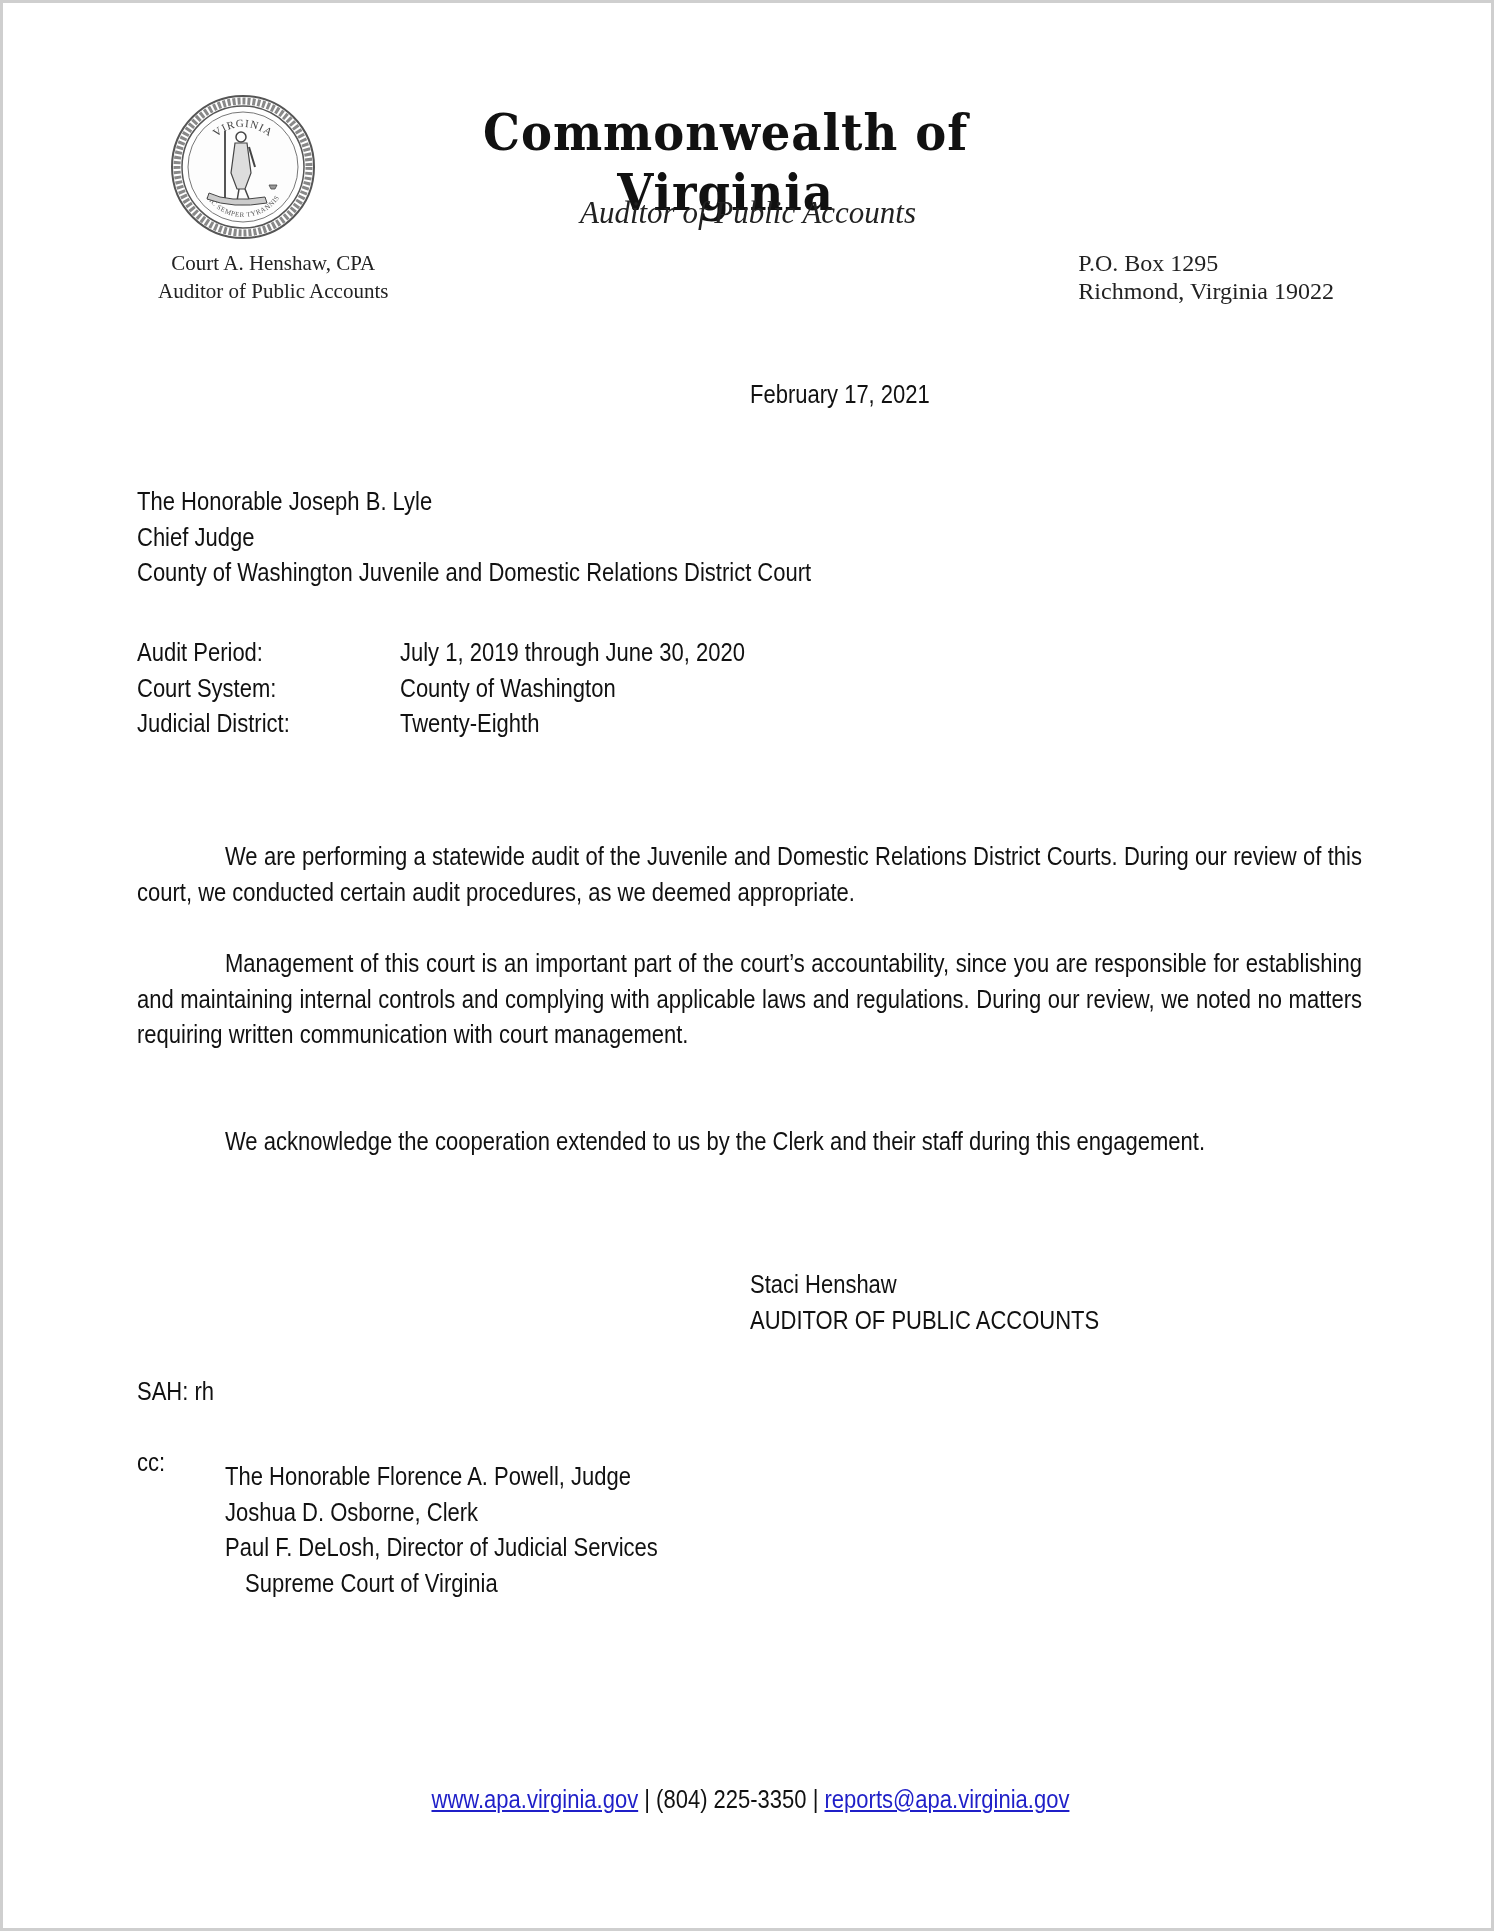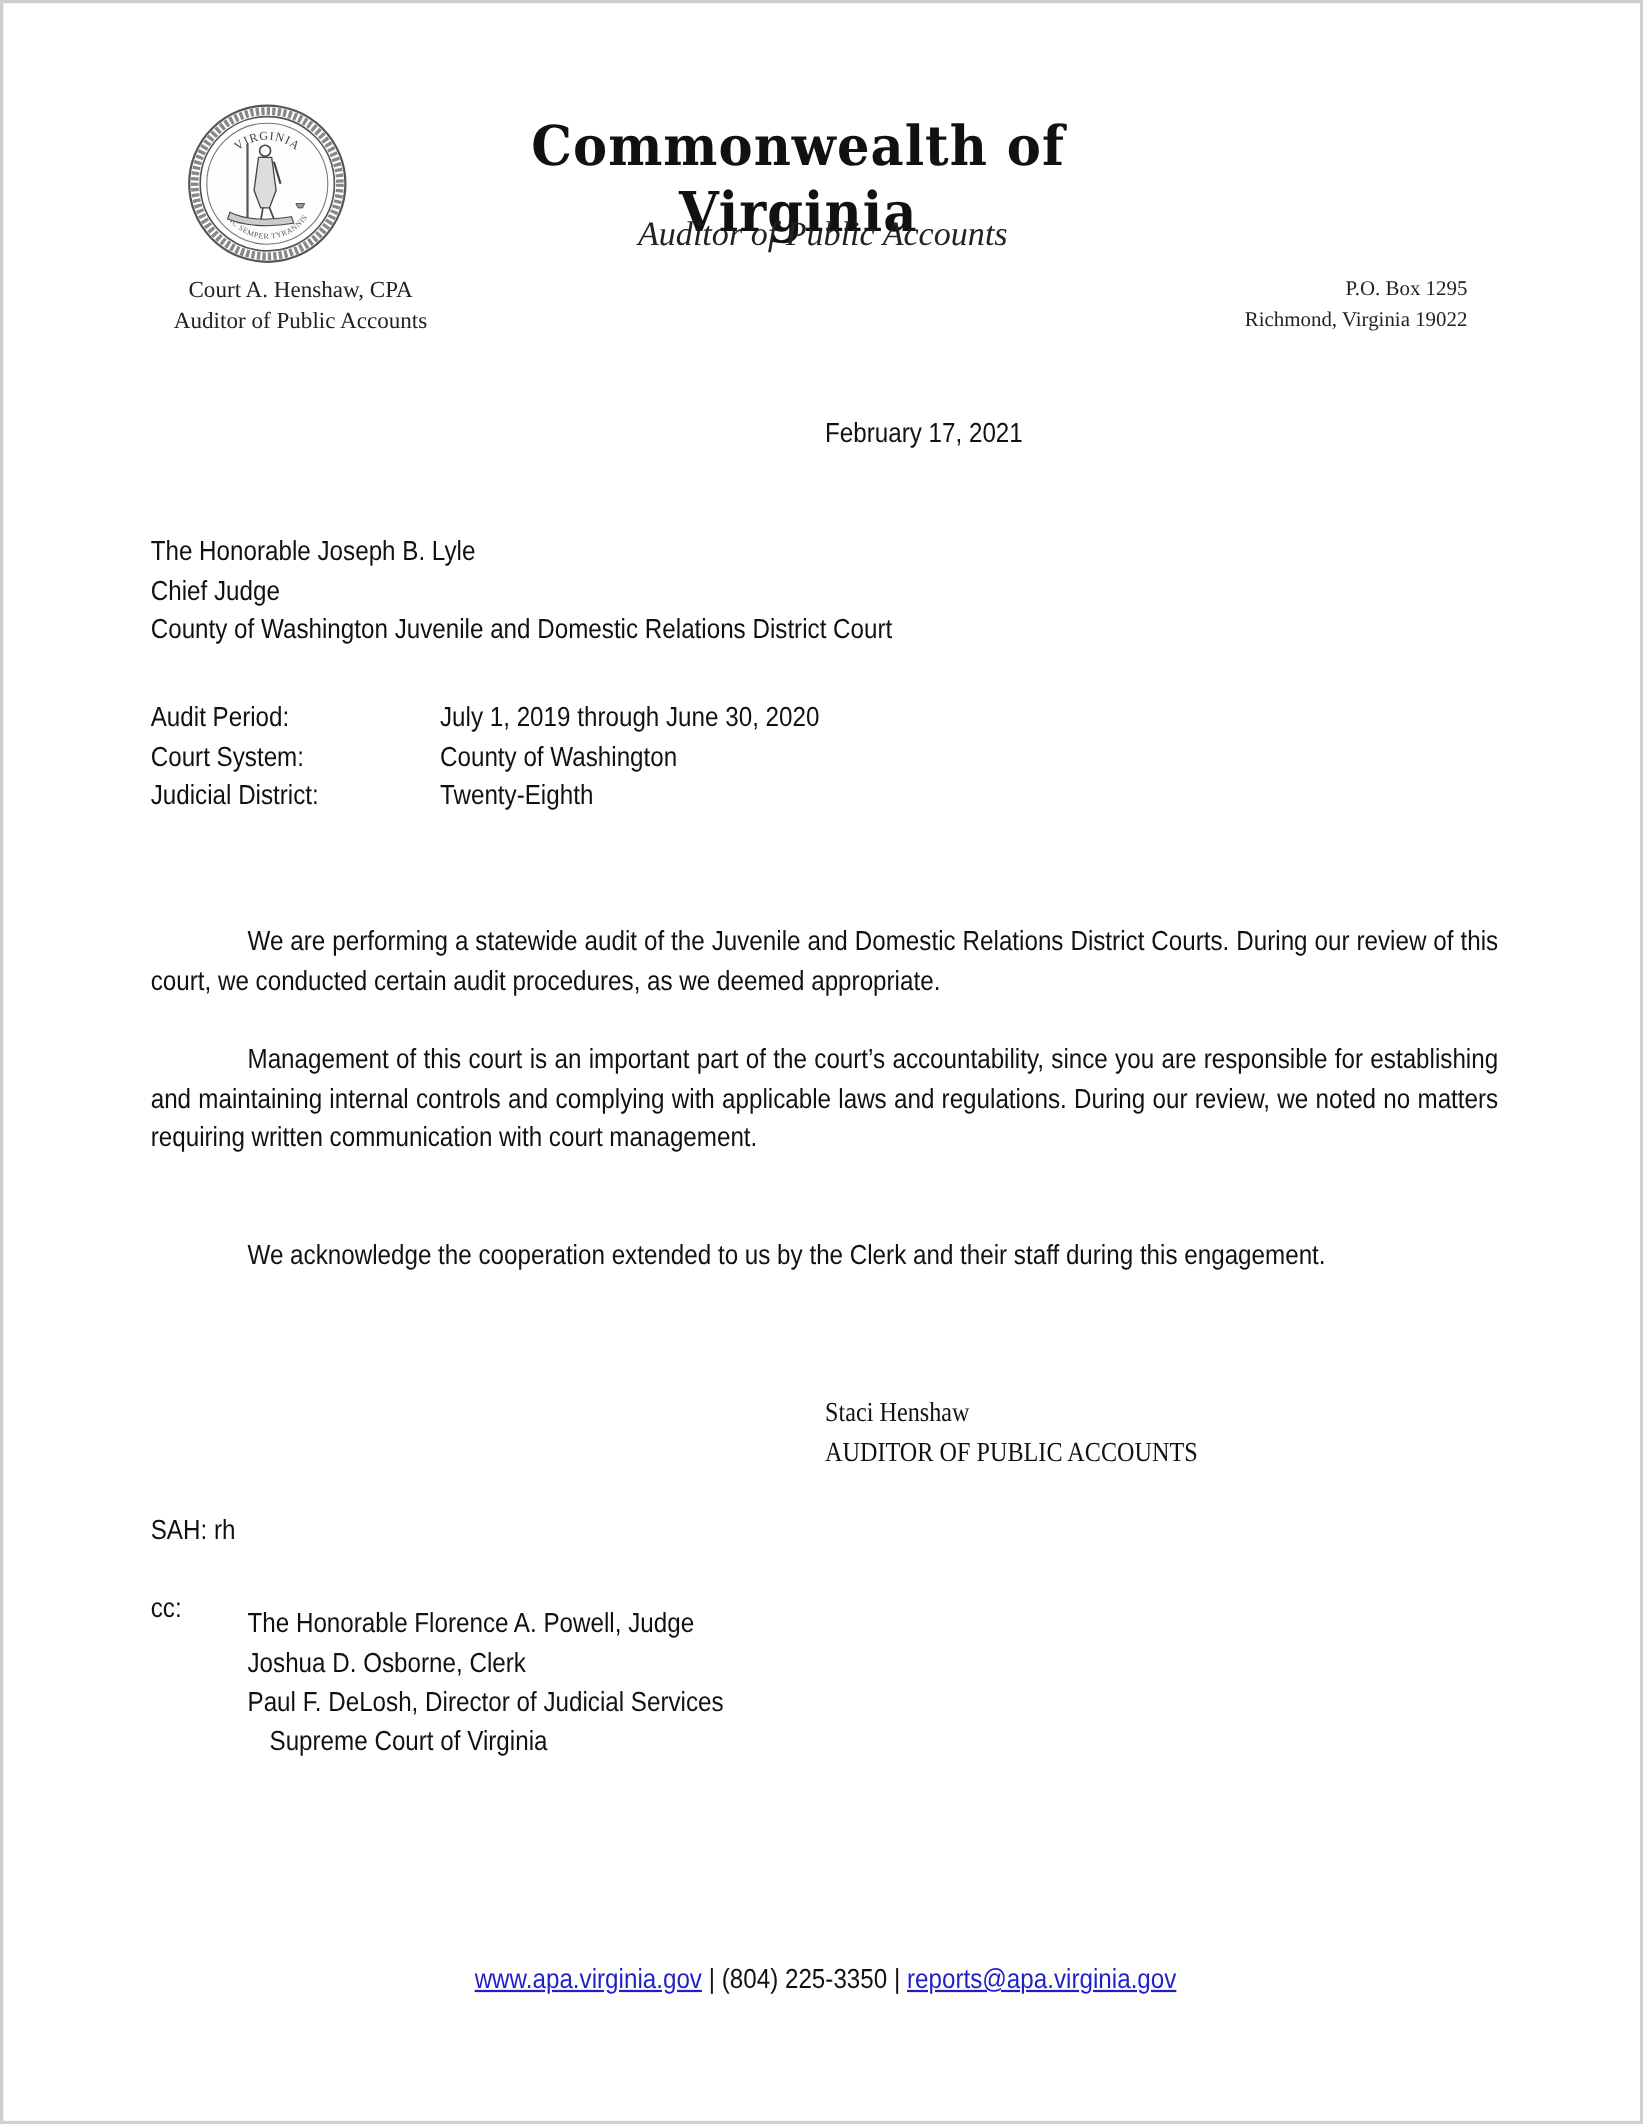--- a/index.html
+++ b/index.html
@@ -30,22 +30,22 @@
       font-family: "Liberation Serif", serif; font-style: italic;
       font-size: 31px; text-align: center; color: #222; line-height: 40px;
     }
     .head-left {
       position: absolute; left: 155px; top: 246px;
       font-family: "Liberation Serif", serif; font-size: 21px; line-height: 28px;
       color: #222; text-align: center;
     }
     .head-right {
       position: absolute; right: 157px; top: 246px;
-      font-family: "Liberation Serif", serif; font-size: 19px; line-height: 28px;
-      color: #222; text-align: right;
+      font-family: "Liberation Serif", serif; font-size: 24px; line-height: 28px;
+      color: #222; text-align: left;
     }
 
     
     .body-text {
       font-size: 25px; line-height: 35.5px; color: #111;
     }
     .narrow { display: inline-block; transform: scaleX(0.88); transform-origin: left center; }
 
     .date { position: absolute; left: 747px; top: 374px; text-align: right; }
     .addressee { position: absolute; left: 134px; top: 481px; }
@@ -61,21 +61,21 @@
       text-align: justify; text-align-last: left;
     }
     .para .inner {
       width: 1392px; transform: scaleX(0.88); transform-origin: left top;
       text-indent: 100px;
     }
     .para1 { top: 836px; }
     .para2 { top: 943px; }
     .para3 { top: 1121px; }
 
-    .signature { position: absolute; left: 747px; top: 1264px; font-family: Liberation Serif, serif; }
+    .signature { position: absolute; left: 747px; top: 1264px; }
     .initials { position: absolute; left: 134px; top: 1371px; }
     .cc-block { position: absolute; left: 134px; top: 1442px; }
     .cc-label { position: absolute; left: 0; top: 0; }
     .cc-list { position: absolute; left: 88px; top: 0; margin-top: 14px; }
     .cc-list div { white-space: nowrap; height: 35.5px; }
     .cc-sub { padding-left: 20px; }
 
     .footer {
       position: absolute; left: 0; width: 1494px; top: 1779px;
       text-align: center; font-size: 25px; line-height: 35px; color: #111;

